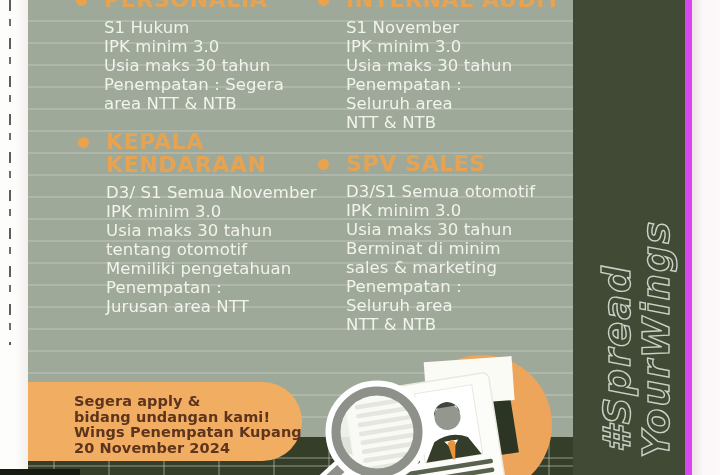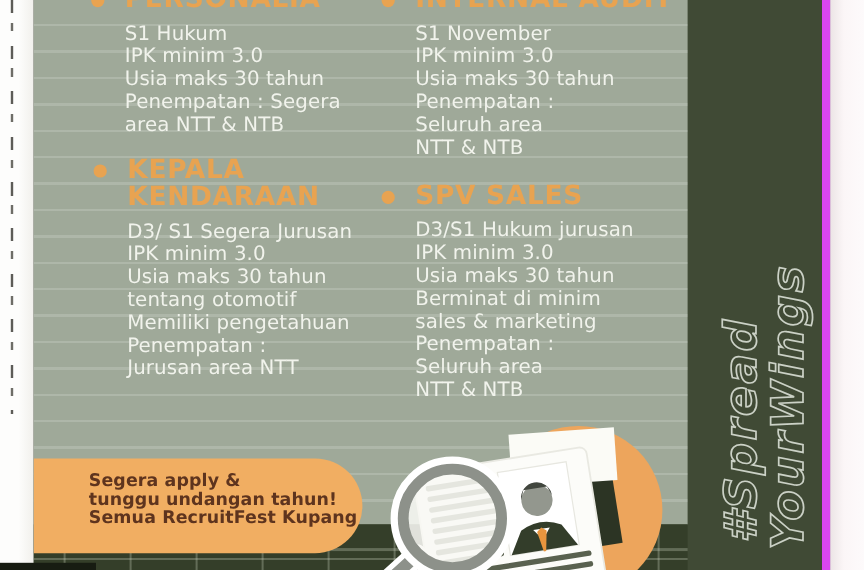--- a/index.html
+++ b/index.html
@@ -137,37 +137,37 @@
 
       <section class="job kepala">
         <div class="job-head">
           <span class="bullet"></span>
           <h2>
             <span style="display:block">KEPALA</span>
             <span style="display:block">KENDARAAN</span>
           </h2>
         </div>
         <div class="job-body">
-          <div>D3/ S1 Segera Jurusan</div>
+          <div>D3/ S1 Semua November</div>
           <div>IPK minim 3.0</div>
           <div>Usia maks 30 tahun</div>
           <div>tentang otomotif</div>
           <div>Memiliki pengetahuan</div>
           <div class="b">Penempatan :</div>
           <div>Jurusan area NTT</div>
         </div>
       </section>
 
       <section class="job spv">
         <div class="job-head">
           <span class="bullet"></span>
           <h2>SPV SALES</h2>
         </div>
         <div class="job-body">
-          <div>D3/S1 Hukum jurusan</div>
+          <div>D3/S1 Semua otomotif</div>
           <div>IPK minim 3.0</div>
           <div>Usia maks 30 tahun</div>
           <div>Berminat di minim</div>
           <div>sales &amp; marketing</div>
           <div class="b">Penempatan :</div>
           <div>Seluruh area</div>
           <div>NTT &amp; NTB</div>
         </div>
       </section>
 
@@ -211,22 +211,23 @@
       </g>
     </svg>
 
     <svg class="hashtag-svg" width="119" height="475" viewBox="0 0 119 475">
       <text class="ht-text" transform="translate(57 452) rotate(-90)">#Spread</text>
       <text class="ht-text" transform="translate(96 458) rotate(-90)">YourWings</text>
     </svg>
 
     <div class="cta">
       <div>Segera apply &amp;</div>
-      <div>tunggu undangan tahun!</div>
-      <div>Semua RecruitFest Kupang</div>
+      <div>bidang undangan kami!</div>
+      <div>Wings Penempatan Kupang</div>
+      <div>20 November 2024</div>
     </div>
 
   </div>
 
   <div class="strip-right"></div>
   <div class="corner-shadow"></div>
 
 </div>
 
 </body></html>

